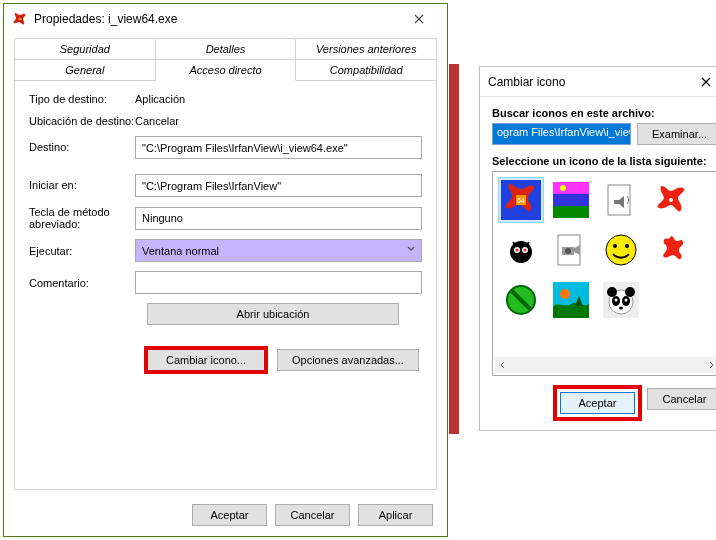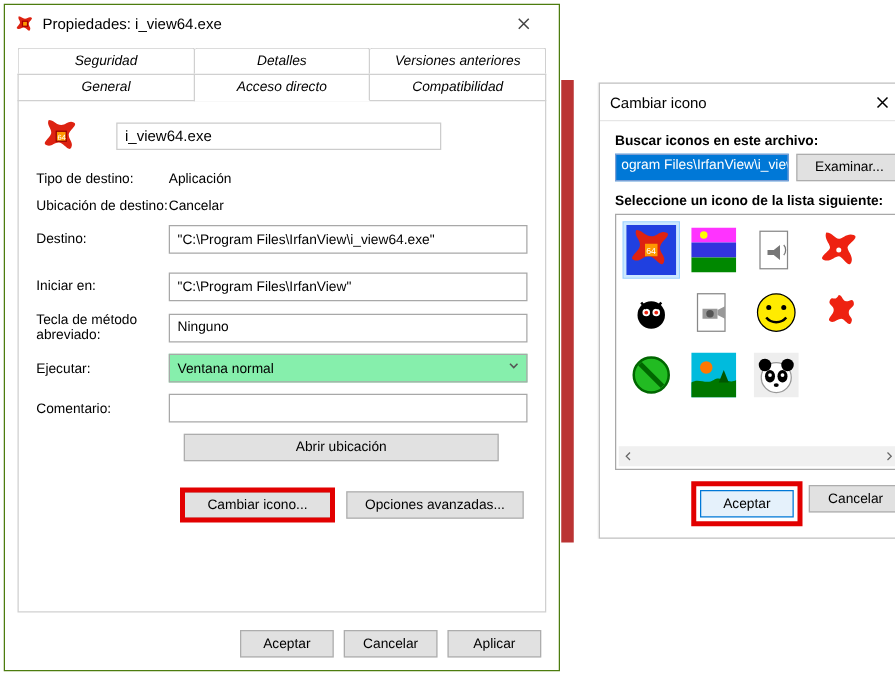--- a/index.html
+++ b/index.html
@@ -24,21 +24,21 @@
   .tab-content { border:1px solid #d0d0d0; margin-top:-1px; padding:12px 14px 16px 14px; min-height:410px; position:relative; }
 
   .file-header { display:flex; align-items:center; margin-bottom:12px; }
   .big-icon { width:32px; height:32px; margin-right:28px; margin-left:4px; }
   .file-name-input { width:260px; padding:3px 6px; border:1px solid #ccc; height:22px; font-size:12px; }
 
   .row { display:flex; align-items:center; margin-bottom:9px; }
   .row .lbl { width:106px; font-size:11px; color:#000; line-height:1.15; }
   .row .val { font-size:11px; color:#000; }
   .row .field { flex:1; height:23px; border:1px solid #a8a8a8; padding:3px 6px; font-size:11px; background:#fff; }
-  .row .combo { flex:1; height:23px; border:1px solid #a8a8a8; font-size:11px; background:#86efac; display:flex; align-items:center; padding:0 6px; position:relative; }
+  .row .combo { flex:1; height:23px; border:1px solid #a8a8a8; font-size:11px; background:#c4b5fd; display:flex; align-items:center; padding:0 6px; position:relative; }
   .combo .chev { position:absolute; right:4px; top:3px; }
 
   .btn { height:22px; border:1px solid #adadad; background:#e1e1e1; font-size:11px; padding:0 14px; display:inline-flex; align-items:center; justify-content:center; color:#000; }
   .btn.winbtn { min-width:75px; }
   .btn.default { border:1px solid #0078d7; background:#e5f1fb; }
   .open-loc-btn { display:block; width:252px; margin-left:118px; margin-top:4px; }
   .lower-btn-row { margin-top:24px; display:flex; gap:12px; margin-left:118px; }
   .highlight-red { outline:4px solid #e20000; outline-offset:-1px; }
 
   .footer-btns { position:absolute; bottom:10px; right:14px; display:flex; gap:8px; }
@@ -88,30 +88,20 @@
       <div class="tab">Detalles</div>
       <div class="tab">Versiones anteriores</div>
     </div>
     <div class="tabs-row bottom">
       <div class="tab">General</div>
       <div class="tab active">Acceso directo</div>
       <div class="tab">Compatibilidad</div>
     </div>
 
     <div class="tab-content">
-      <div class="file-header">
-        <span class="big-icon">
-          <svg viewBox="0 0 32 32">
-              <path d="M6 3c4 0 6 4 10 4s6-4 10-2-4 6-4 10 4 6 2 10-6-4-10-4-6 4-10 2 4-6 4-10-4-6-2-10z" fill="#d21"></path>
-              <rect x="12" y="12" width="8" height="8" fill="#f90" stroke="#900"></rect>
-              <text x="13" y="19" font-size="6" fill="#fff">64</text>
-            </svg>
-        </span>
-        <input class="file-name-input" value="i_view64.exe" style="">
-      </div>
 
       <div class="row">
         <span class="lbl">Tipo de destino:</span>
         <span class="val">Aplicación</span>
       </div>
       <div class="row">
         <span class="lbl">Ubicación de destino:</span>
         <span class="val">Cancelar</span>
       </div>
       <div class="row">

